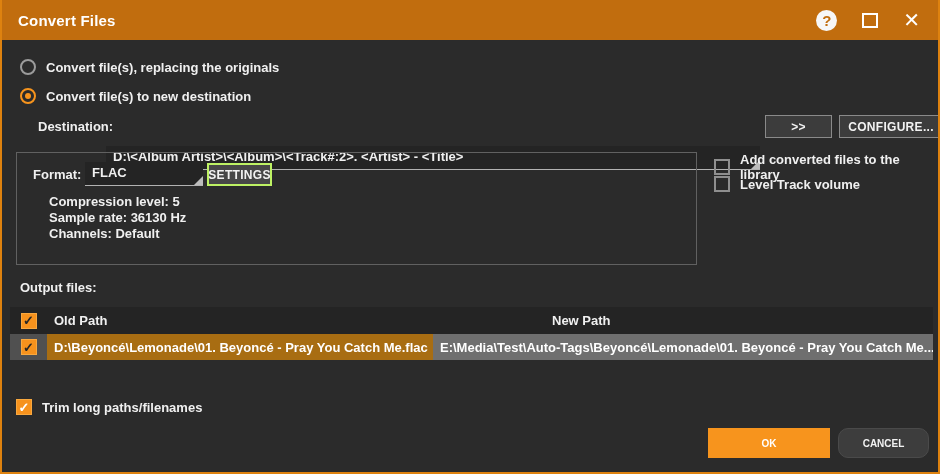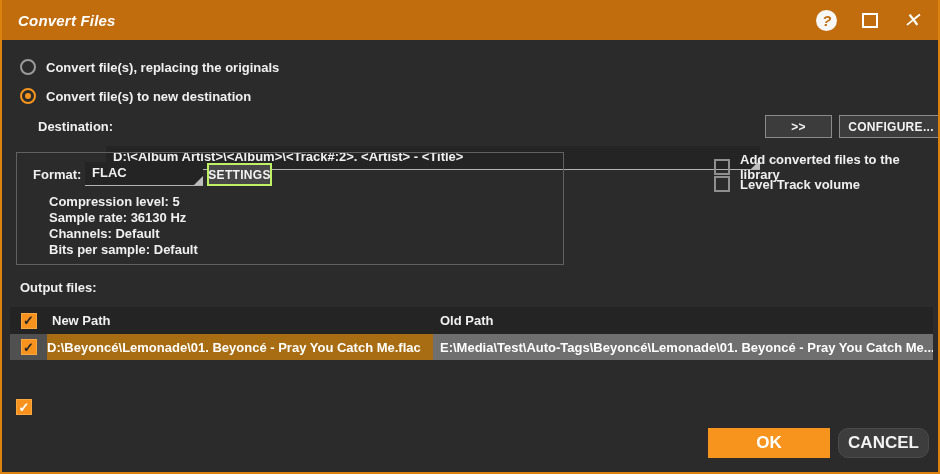--- a/index.html
+++ b/index.html
@@ -8,21 +8,21 @@
     position:relative; width:940px; height:474px;
     background:#2b2b2b;
     border-left:2px solid #de820f; border-right:2px solid #de820f; border-bottom:2px solid #de820f;
     font-family:"Liberation Sans", sans-serif;
     color:#f0f0f0; font-size:13px; font-weight:700;
     overflow:hidden;
   }
   .abs { position:absolute; }
 
   
-  .titlebar { left:0; top:0; width:100%; height:40px; background:#c16d0e; display:flex; align-items:center;font-style:italic; }
+  .titlebar { left:0; top:0; width:100%; height:40px; background:#c16d0e; display:flex; align-items:center; }
   .title { margin-left:16px; font-size:15px; color:#ffffff; letter-spacing:.2px; }
   .tb-icons { margin-left:auto; display:flex; align-items:center; gap:25px; margin-right:18px; }
   .help-circle { width:21px; height:21px; border-radius:50%; background:#f7f7f7; color:#c16d0e;
     display:flex; align-items:center; justify-content:center; font-size:15px; font-weight:700; cursor:pointer; }
   .max-box { width:16px; height:15px; border:2px solid #ffffff; cursor:pointer; }
   .close-x { font-size:20px; color:#ffffff; line-height:1; cursor:pointer; font-weight:400; }
 
   
   .radio-row { display:flex; align-items:center; gap:10px; cursor:pointer;text-align:center; }
   .radio { width:16px; height:16px; border-radius:50%; border:2px solid #9b9b9b; position:relative; flex:0 0 auto; }
@@ -32,21 +32,21 @@
   
   .combo { background:#242424; border-bottom:1px solid #b2b2b2; position:absolute; cursor:pointer; }
   .combo .val { padding:3px 16px 4px 7px; white-space:nowrap; overflow:hidden; font-size:13px; }
   .combo::after { content:""; position:absolute; right:0; bottom:0; width:0; height:0;
     border-left:9px solid transparent; border-bottom:9px solid #bdbdbd; }
 
   
   .btn-sm { display:flex; align-items:center; justify-content:center; background:#3c3c3c;
     border:1px solid #8a8a8a; color:#f2f2f2; font-size:12px; font-weight:700; letter-spacing:.3px; cursor:pointer; }
   .btn-flat { border:2px solid #bef264; }
-  .btn-big { display:flex; align-items:center; justify-content:center; font-size:17px; font-weight:700; cursor:pointer; }
+  .btn-big { display:flex; align-items:center; justify-content:center; font-size:10px; font-weight:700; cursor:pointer; }
   .btn-ok { background:#f7941d; color:#ffffff; }
   .btn-cancel { background:#3d3d3d; color:#f2f2f2; border:1px solid #4a4a4a; }
 
   
   .groupbox { border:1px solid #616161; }
 
   .details { font-weight:700; font-size:13px; line-height:16px; color:#f0f0f0;margin-left:16px; }
 
   
   .cb { width:16px; height:16px; flex:0 0 auto; position:relative; cursor:pointer; }
@@ -56,21 +56,21 @@
     justify-content:center; font-size:13px; font-weight:700; }
   .cb.dark::after { color:#262626; }
   .cb.light::after { color:#ffffff; }
   .cb-row { display:flex; align-items:center; gap:10px; cursor:pointer; }
 
   
   .tbl-header { background:#242424; display:flex; align-items:center; font-size:13px; }
   .tbl-row { display:flex; align-items:stretch; font-size:13px; }
   .cell { display:flex; align-items:center; overflow:hidden; white-space:nowrap; }
   .cell-check { width:37px; justify-content:center; background:#505050; }
-  .cell-new { width:386px; background:#a86d12; color:#ffffff; }
+  .cell-new { width:386px; background:#a86d12; color:#ffffff; padding-left:7px; }
   .cell-old { width:500px; background:#6f6f6f; color:#ffffff; padding-left:7px; }
 </style>
 </head>
 <body>
 
 <div class="window">
 
   <div class="abs titlebar">
     <span class="title">Convert Files</span>
     <span class="tb-icons">
@@ -89,62 +89,62 @@
     <span>Convert file(s) to new destination</span>
   </div>
 
   <span class="abs" style="left:36px; top:119px;">Destination:</span>
   <div class="combo" style="left:104px; top:114px; width:654px; height:24px;margin-top:32px;">
     <div class="val">D:\&lt;Album Artist&gt;\&lt;Album&gt;\&lt;Track#:2&gt;. &lt;Artist&gt; - &lt;Title&gt;</div>
   </div>
   <div class="abs btn-sm" style="left:763px; top:115px; width:67px; height:23px;">&gt;&gt;</div>
   <div class="abs btn-sm" style="left:837px; top:115px; width:104px; height:23px;">CONFIGURE...</div>
 
-  <div class="abs groupbox" style="left:14px; top:152px; width:548px; height:113px;">
+  <div class="abs groupbox" style="left:14px; top:152px; width:681px; height:113px;">
     <span class="abs" style="left:16px; top:14px;">Format:</span>
     <div class="combo" style="left:68px; top:9px; width:118px; height:24px;">
       <div class="val">FLAC</div>
     </div>
     <div class="abs btn-sm btn-flat" style="left:190px; top:10px; width:65px; height:23px; background:#474747;">SETTINGS</div>
     <div class="abs details" style="left:16px; top:41px;">
       <div>Compression level: 5</div>
       <div>Sample rate: 36130 Hz</div>
       <div>Channels: Default</div>
-      <div>Bits per sample: Default</div>
     </div>
   </div>
 
   <div class="abs cb-row" style="left:712px; top:152px;">
     <span class="cb unchecked"></span>
     <span>Add converted files to the library</span>
   </div>
   <div class="abs cb-row" style="left:712px; top:176px;">
     <span class="cb unchecked"></span>
     <span>Level Track volume</span>
   </div>
 
   <span class="abs" style="left:18px; top:280px;">Output files:</span>
 
   <div class="abs" style="left:8px; top:307px; width:923px;">
     <div class="tbl-header" style="height:27px;">
       <span class="cell cell-check" style="background:transparent;">
         <span class="cb checked dark"></span>
       </span>
+      <span class="cell" style="width:500px; padding-left:7px;">Old Path</span>
       <span class="cell" style="width:386px; padding-left:5px;">New Path</span>
-      <span class="cell" style="width:500px; padding-left:7px;">Old Path</span>
     </div>
     <div class="tbl-row" style="height:26px;">
       <span class="cell cell-check">
         <span class="cb checked dark"></span>
       </span>
       <span class="cell cell-new">D:\Beyoncé\Lemonade\01. Beyoncé - Pray You Catch Me.flac</span>
       <span class="cell cell-old">E:\Media\Test\Auto-Tags\Beyoncé\Lemonade\01. Beyoncé - Pray You Catch Me....</span>
     </div>
   </div>
 
   <div class="abs cb-row" style="left:14px; top:399px;">
     <span class="cb checked light"></span>
+    <span>Trim long paths/filenames</span>
   </div>
 
   <div class="abs btn-big btn-ok" style="left:706px; top:428px; width:122px; height:30px;">OK</div>
   <div class="abs btn-big btn-cancel" style="left:836px; top:428px; width:91px; height:30px;border-radius:10px;">CANCEL</div>
 
 </div>
 
 </body></html>

